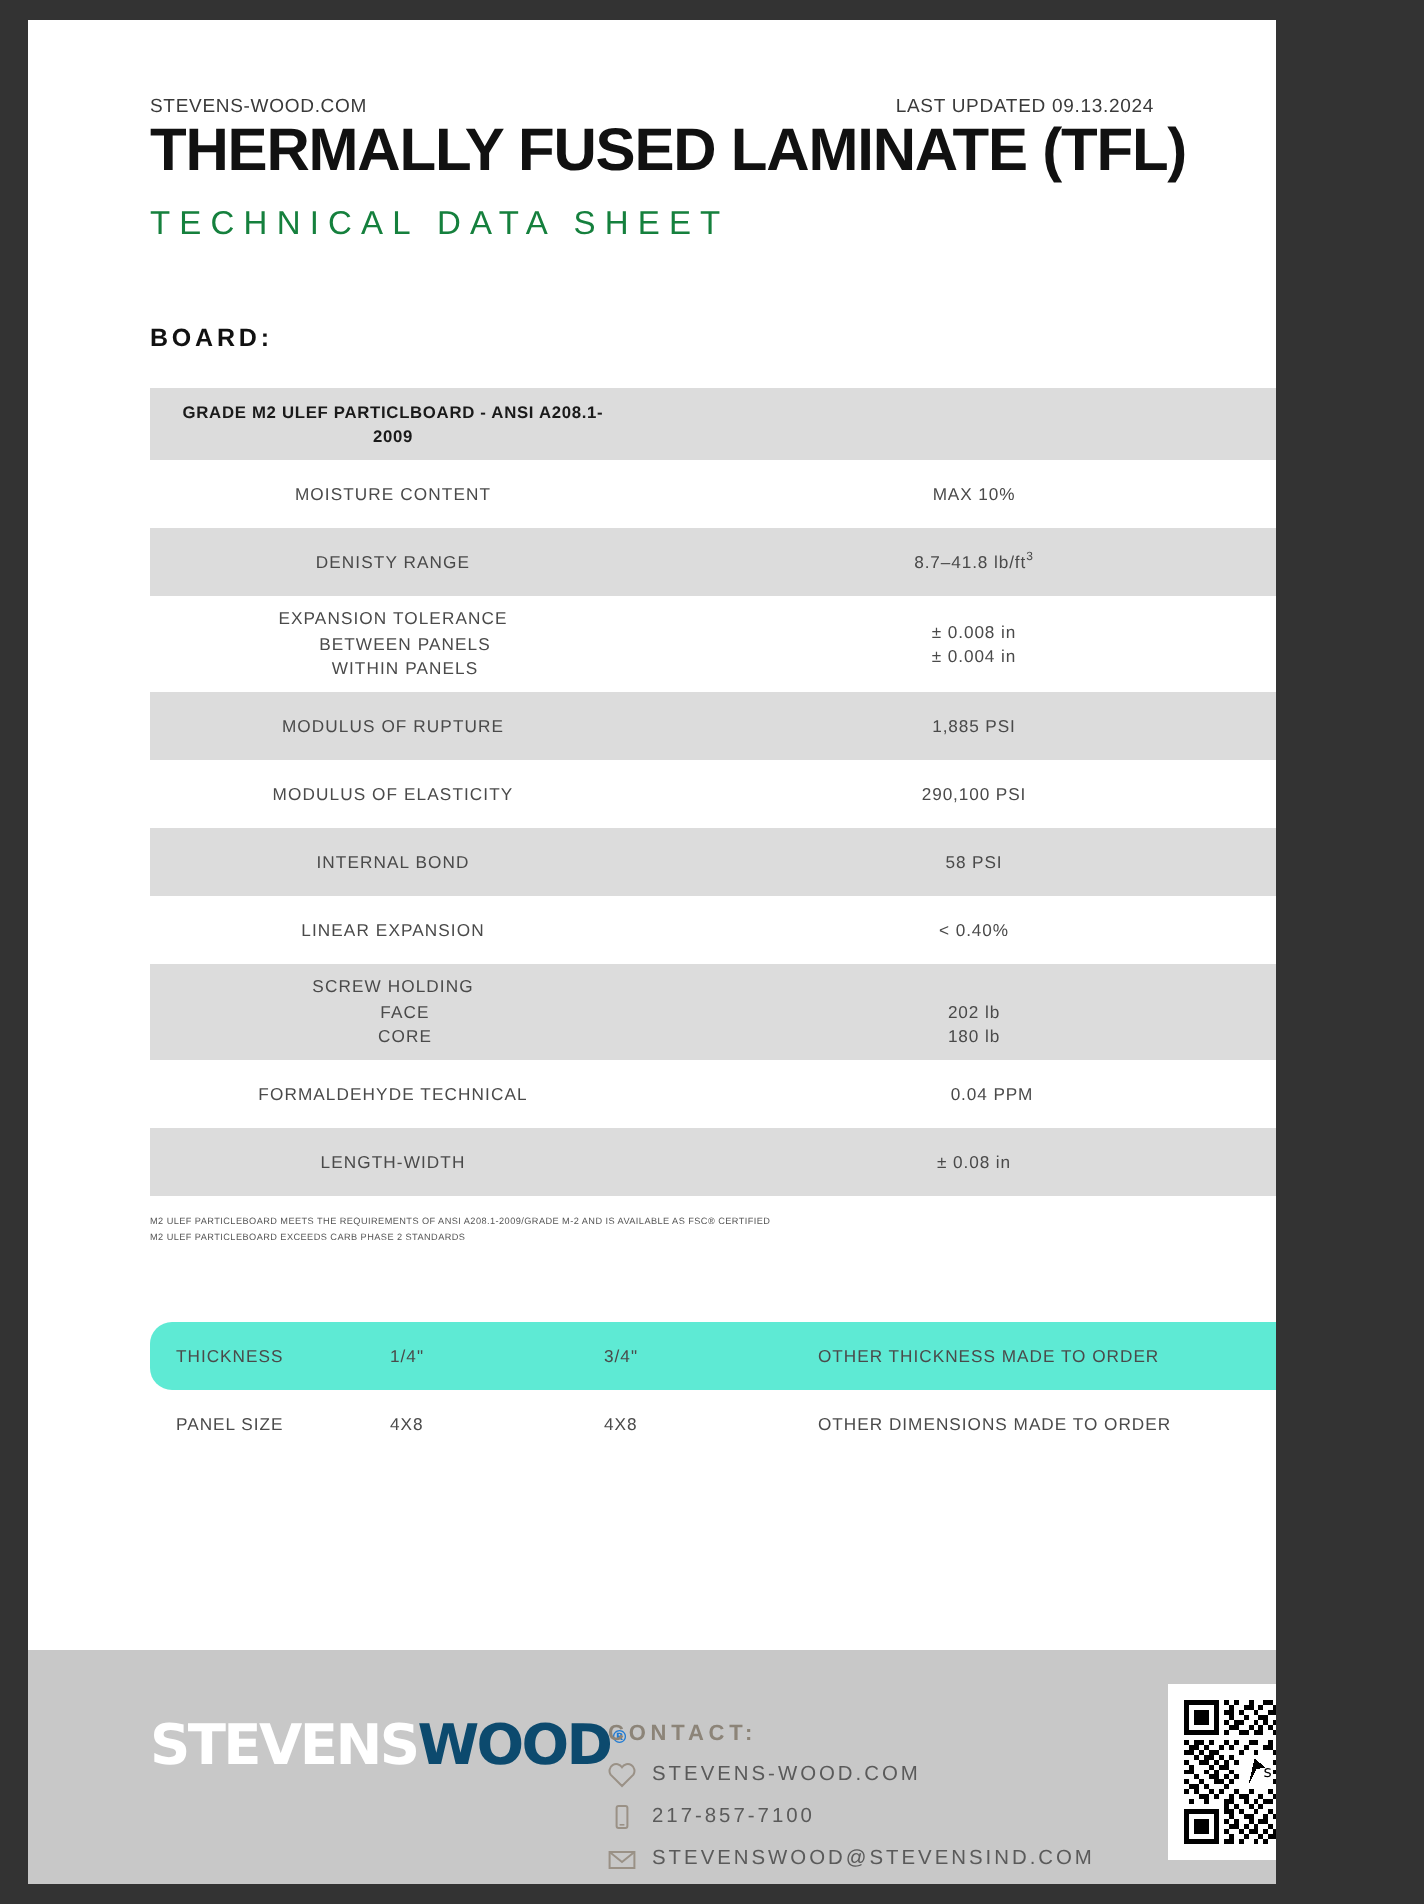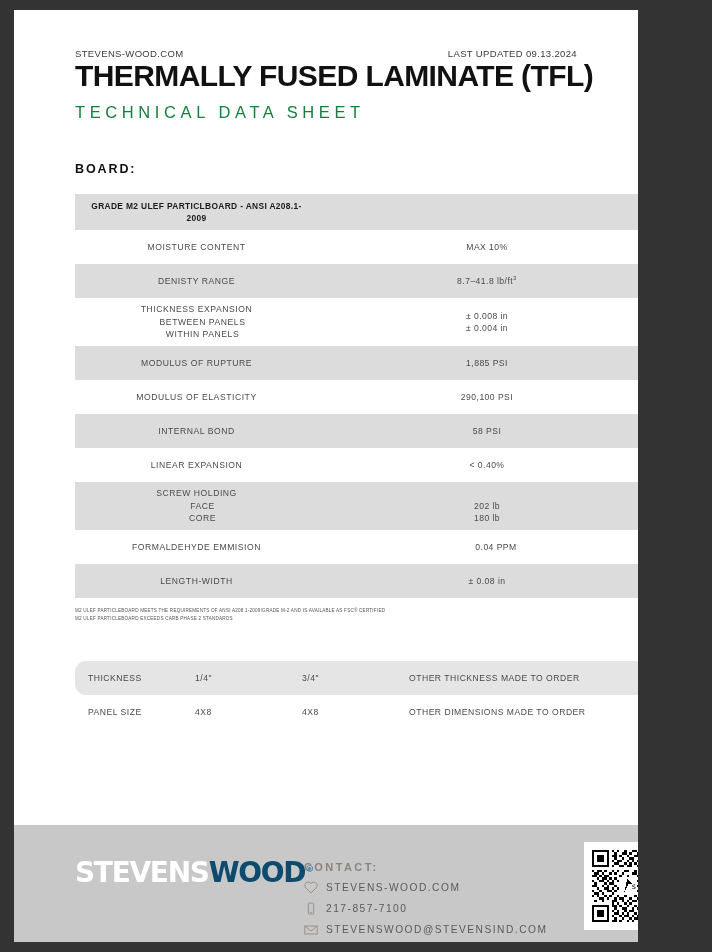--- a/index.html
+++ b/index.html
@@ -62,21 +62,21 @@
 
   
   .footnotes {
     margin-top: 9px;
     font-size: 4.6px; letter-spacing: 0.22px; color: #555555; line-height: 1.85;
   }
 
   
   .panel-table { margin-top: 37px; width: 580px; }
   .panel-row { display: flex; align-items: center; height: 34px; }
-  .panel-row.shaded { background: #e5e5e5; border-radius: 11px; }
+  .panel-row.shaded { background: #5eead4; border-radius: 11px; }
   .panel-cell {
     font-size: 8.6px; letter-spacing: 0.5px; color: #4a4a4a; padding-left: 13px;
   }
   .c0 { width: 107px; }
   .c1 { width: 107px; }
   .c2 { width: 107px; }
   .c3 { flex: 1; }
 
   
   #footer {
@@ -138,21 +138,21 @@
         <div class="spec-value">MAX 10%</div>
       </div>
 
       <div class="spec-row shaded">
         <div class="spec-label">DENISTY RANGE</div>
         <div class="spec-value"><span>8.7–41.8 lb/ft</span><sup>3</sup></div>
       </div>
 
       <div class="spec-row tall">
         <div class="spec-label">
-          <span>THICKNESS EXPANSION</span>
+          <span>EXPANSION TOLERANCE</span>
           <span class="sub">BETWEEN PANELS</span>
           <span class="sub">WITHIN PANELS</span>
         </div>
         <div class="spec-value">
           <span class="sub" style="padding-left:0">± 0.008 in</span>
           <span class="sub" style="padding-left:0">± 0.004 in</span>
         </div>
       </div>
 
       <div class="spec-row shaded">
@@ -181,21 +181,21 @@
           <span class="sub">FACE</span>
           <span class="sub">CORE</span>
         </div>
         <div class="spec-value">
           <span class="sub" style="padding-left:0;margin-top:12px">202 lb</span>
           <span class="sub" style="padding-left:0">180 lb</span>
         </div>
       </div>
 
       <div class="spec-row">
-        <div class="spec-label">FORMALDEHYDE EMMISION</div>
+        <div class="spec-label">FORMALDEHYDE TECHNICAL</div>
         <div class="spec-value indent">0.04 PPM</div>
       </div>
 
       <div class="spec-row shaded">
         <div class="spec-label">LENGTH-WIDTH</div>
         <div class="spec-value">± 0.08 in</div>
       </div>
 
     </div>
 

